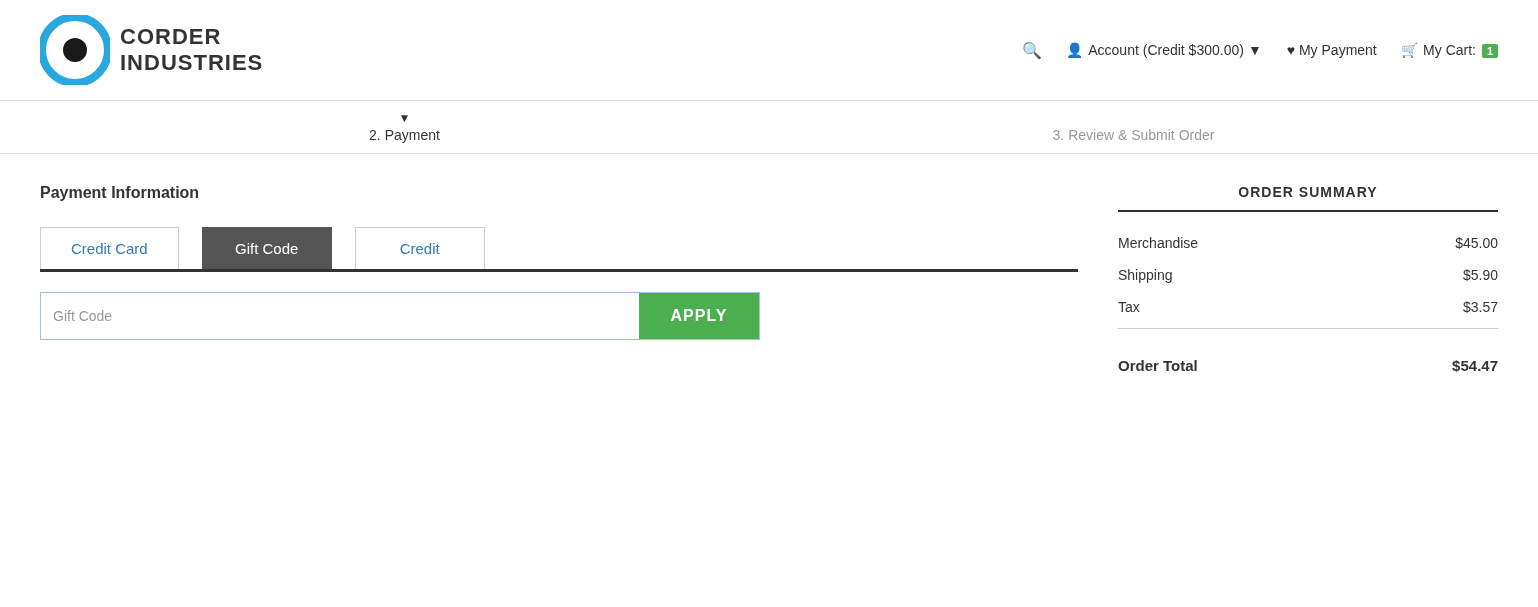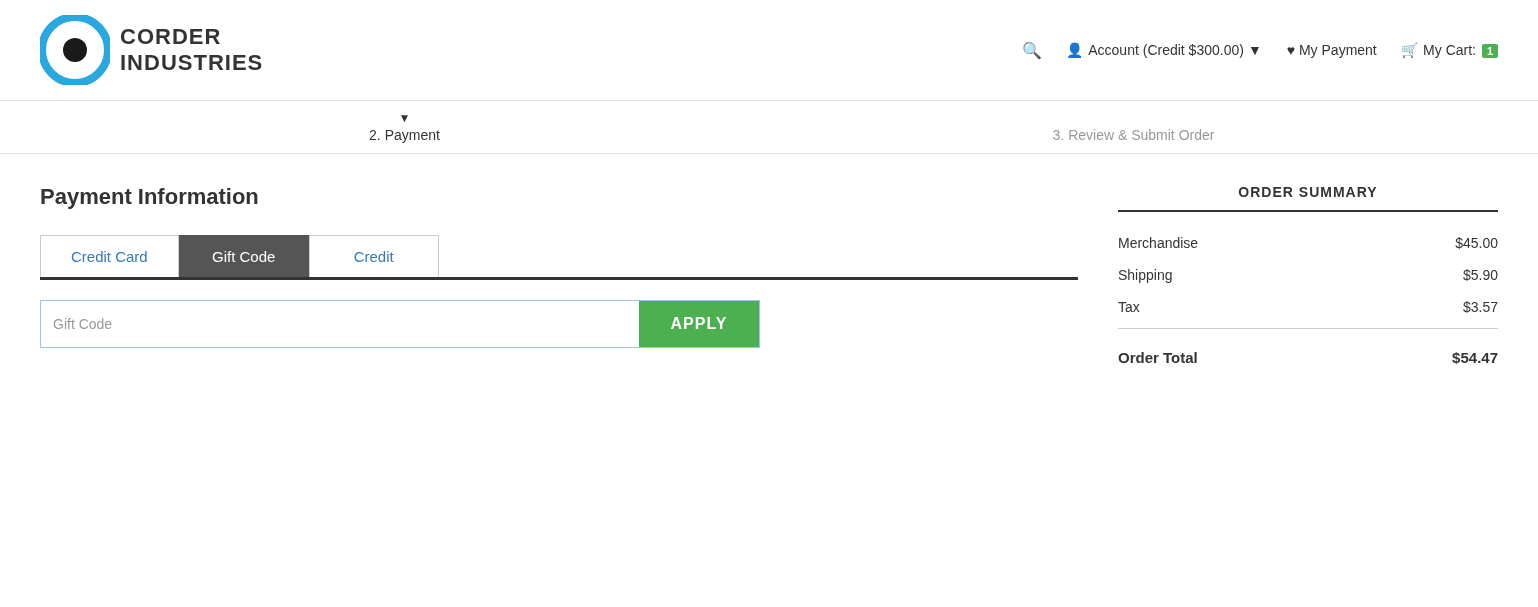--- a/index.html
+++ b/index.html
@@ -98,30 +98,31 @@
     
     .main-content {
       display: flex;
       padding: 30px 40px;
       gap: 40px;
     }
     .payment-section {
       flex: 1;
     }
     .payment-title {
-      font-size: 22px;
+      font-size: 16px;
       font-weight: bold;
       margin-bottom: 25px;
     }
 
     
     .tabs {
       display: flex;
       border-bottom: 3px solid #333;
       margin-bottom: 0;
+      gap: 23px;
     }
     .tab {
       padding: 12px 30px;
       cursor: pointer;
       font-size: 15px;
       border: 1px solid #ccc;
       border-bottom: none;
       background: #fff;
       color: #337ab7;
       min-width: 130px;
@@ -187,21 +188,21 @@
       justify-content: space-between;
       padding: 8px 0;
       font-size: 14px;
       color: #333;
     }
     .summary-row.total {
       font-weight: bold;
       font-size: 15px;
       border-top: 1px solid #ccc;
       margin-top: 5px;
-      padding-top: 20px;
+      padding-top: 28px;
     }
   </style>
 </head>
 <body>
 
 <header class="header">
   <div class="logo-area">
     <svg class="logo-icon" viewBox="0 0 70 70">
       <circle cx="35" cy="35" r="33" fill="none" stroke="#29a8df" stroke-width="8"></circle>
       <circle cx="35" cy="35" r="12" fill="#1a1a1a"></circle>

